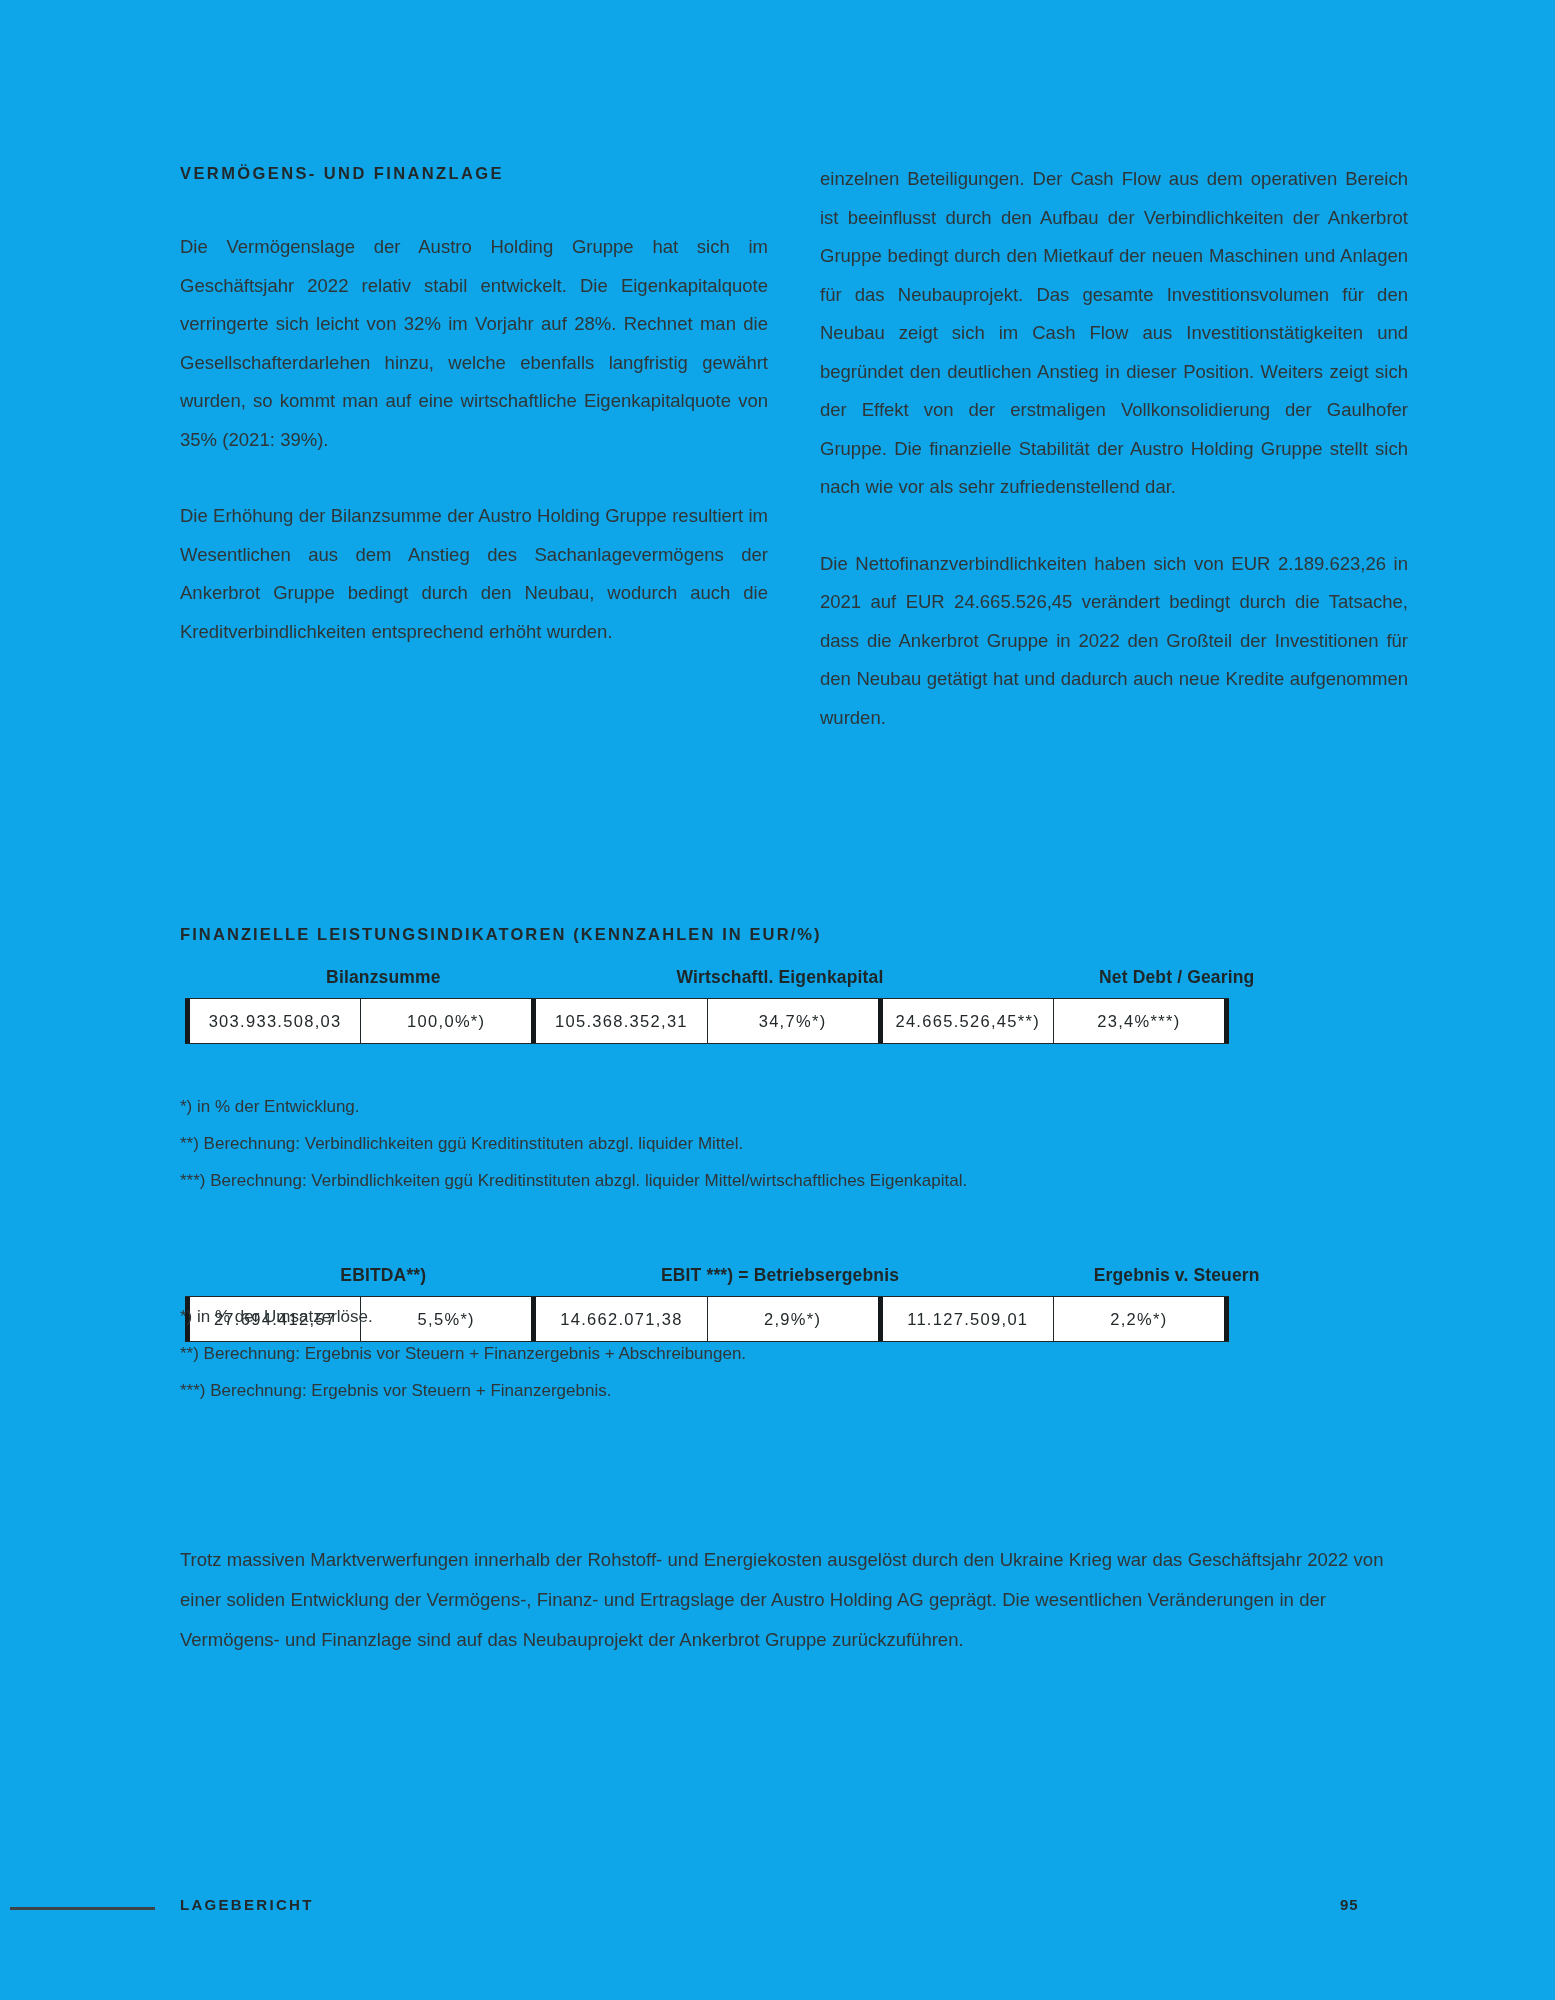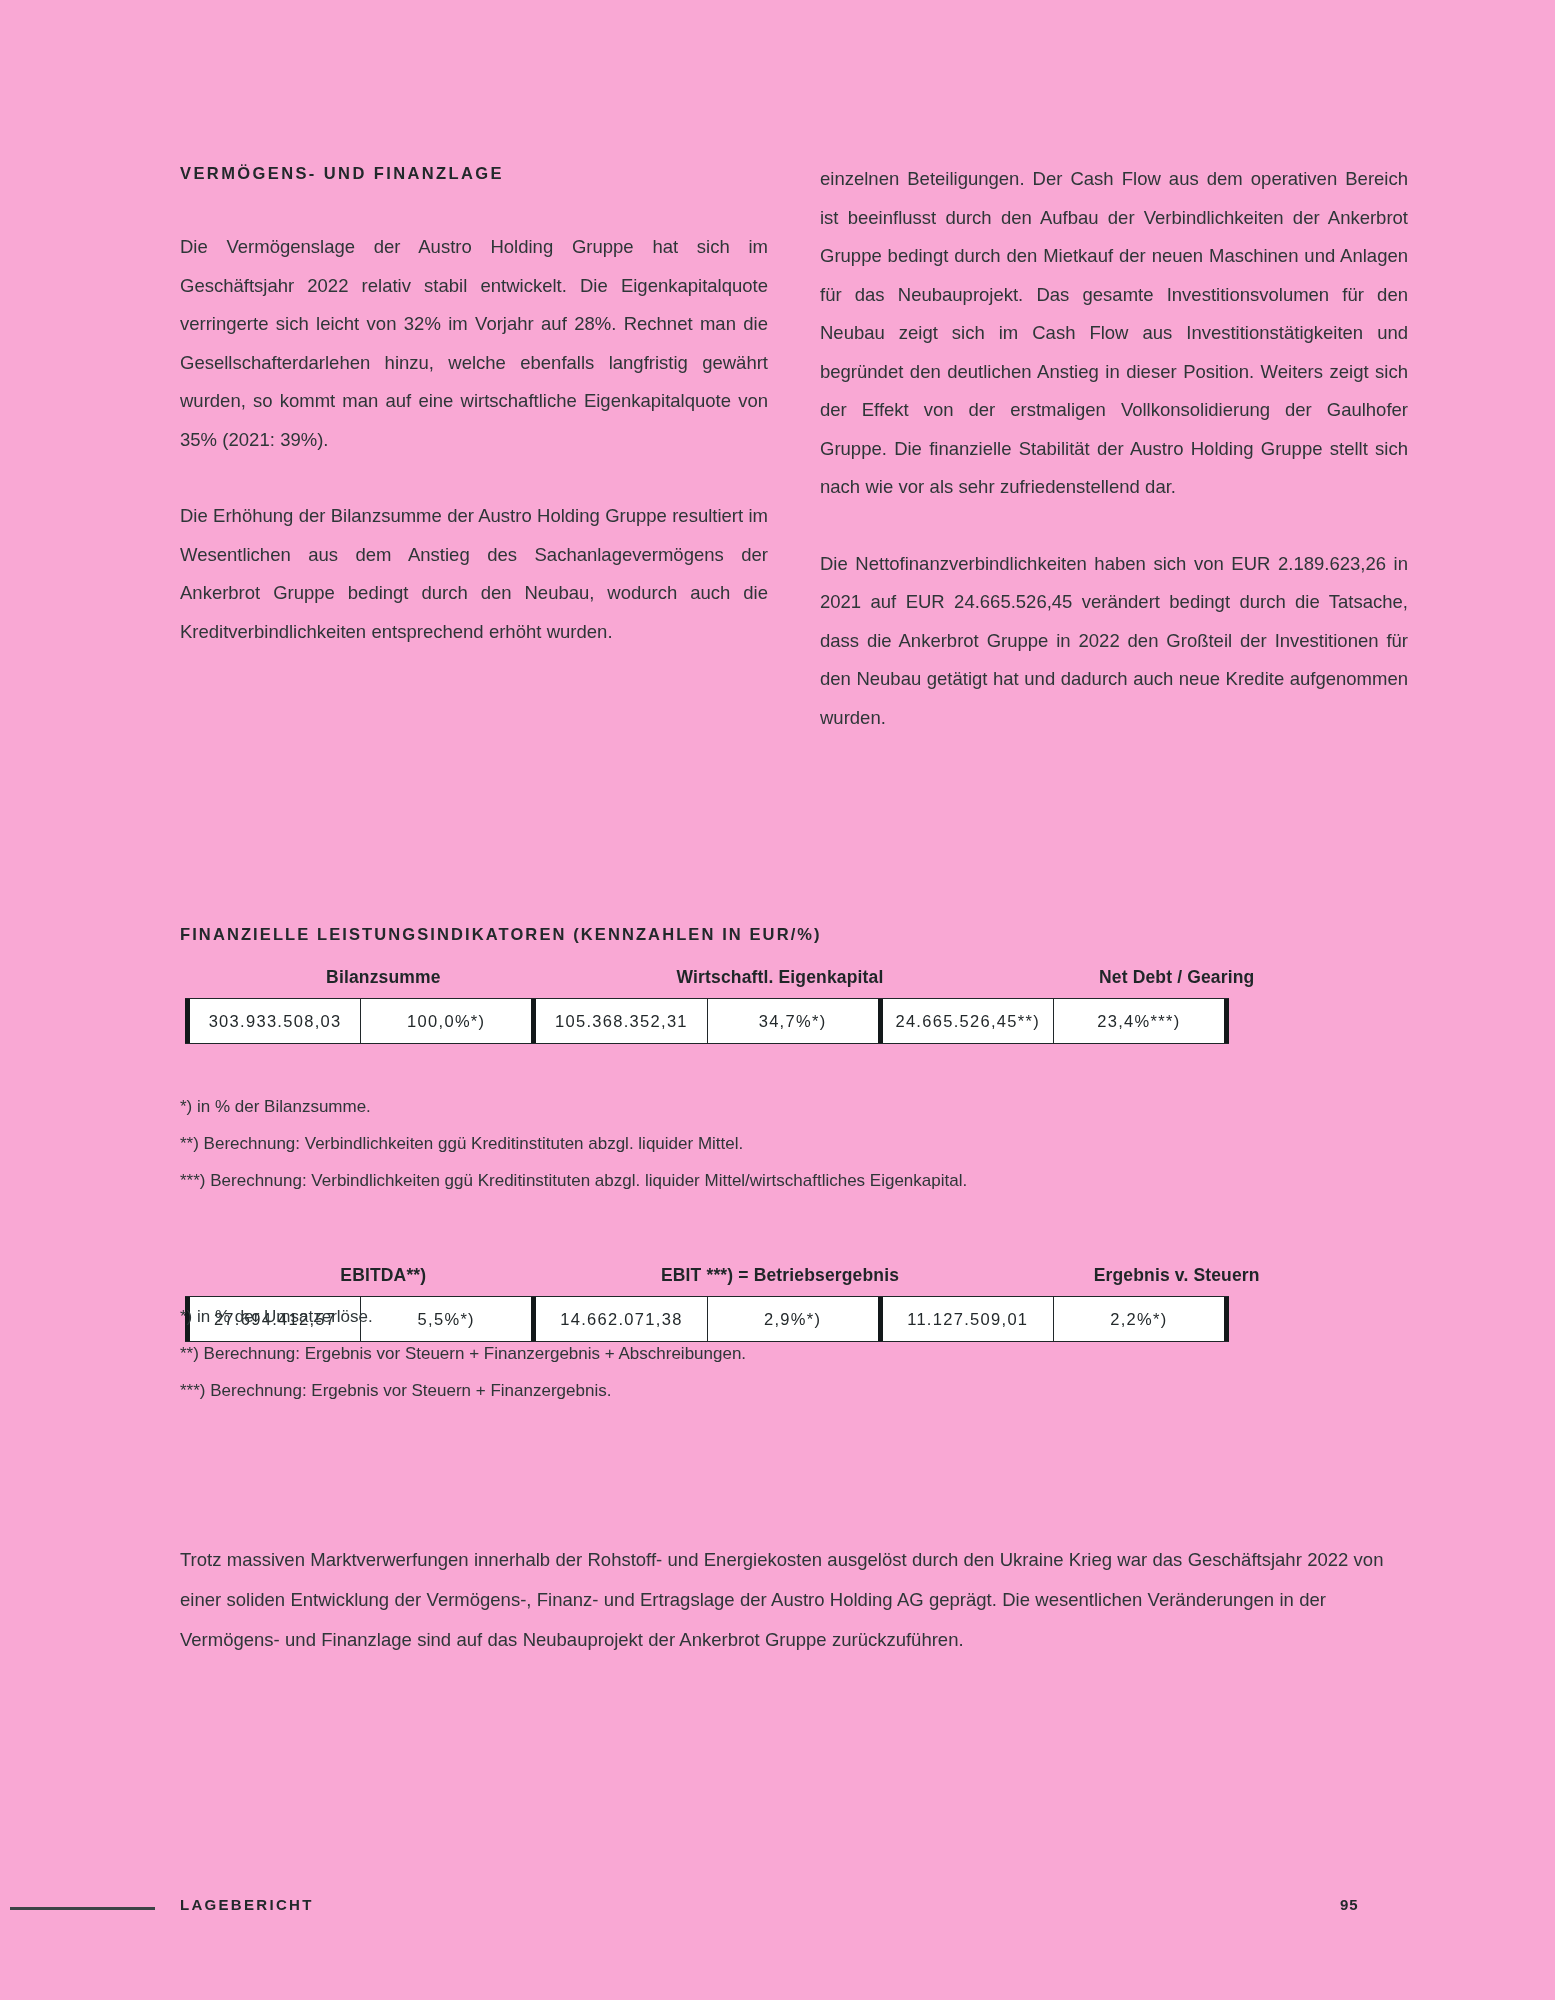--- a/index.html
+++ b/index.html
@@ -9,21 +9,21 @@
     background: #ffffff;
   }
   body {
     font-family: "Liberation Sans", sans-serif;
     color: #2b3335;
   }
   .page {
     position: relative;
     width: 1555px;
     height: 2000px;
-    background: #f9a8d4;
+    background: #0ea5e9;
     overflow: hidden;
     box-sizing: border-box;
   }
 
   
   .content {
     position: absolute;
     left: 180px;
     top: 0;
     width: 1215px;
@@ -218,21 +218,21 @@
           <div class="cell divided">34,7%*)</div>
         </div>
         <div class="grp">
           <div class="cell">24.665.526,45**)</div>
           <div class="cell divided">23,4%***)</div>
         </div>
       </div>
     </div>
 
     <div class="footnotes" id="footnotes-1">
-      <p class="fn">*) in % der Bilanzsumme.</p>
+      <p class="fn">*) in % der Entwicklung.</p>
       <p class="fn">**) Berechnung: Verbindlichkeiten ggü Kreditinstituten abzgl. liquider Mittel.</p>
       <p class="fn">***) Berechnung: Verbindlichkeiten ggü Kreditinstituten abzgl. liquider Mittel/wirtschaftliches Eigenkapital.</p>
     </div>
 
     <div class="table-block" id="table-block-2">
 
       <div class="tbl-headers">
         <div class="hdr">EBITDA**)</div>
         <div class="hdr">EBIT ***) = Betriebsergebnis</div>
         <div class="hdr">Ergebnis v. Steuern</div>

